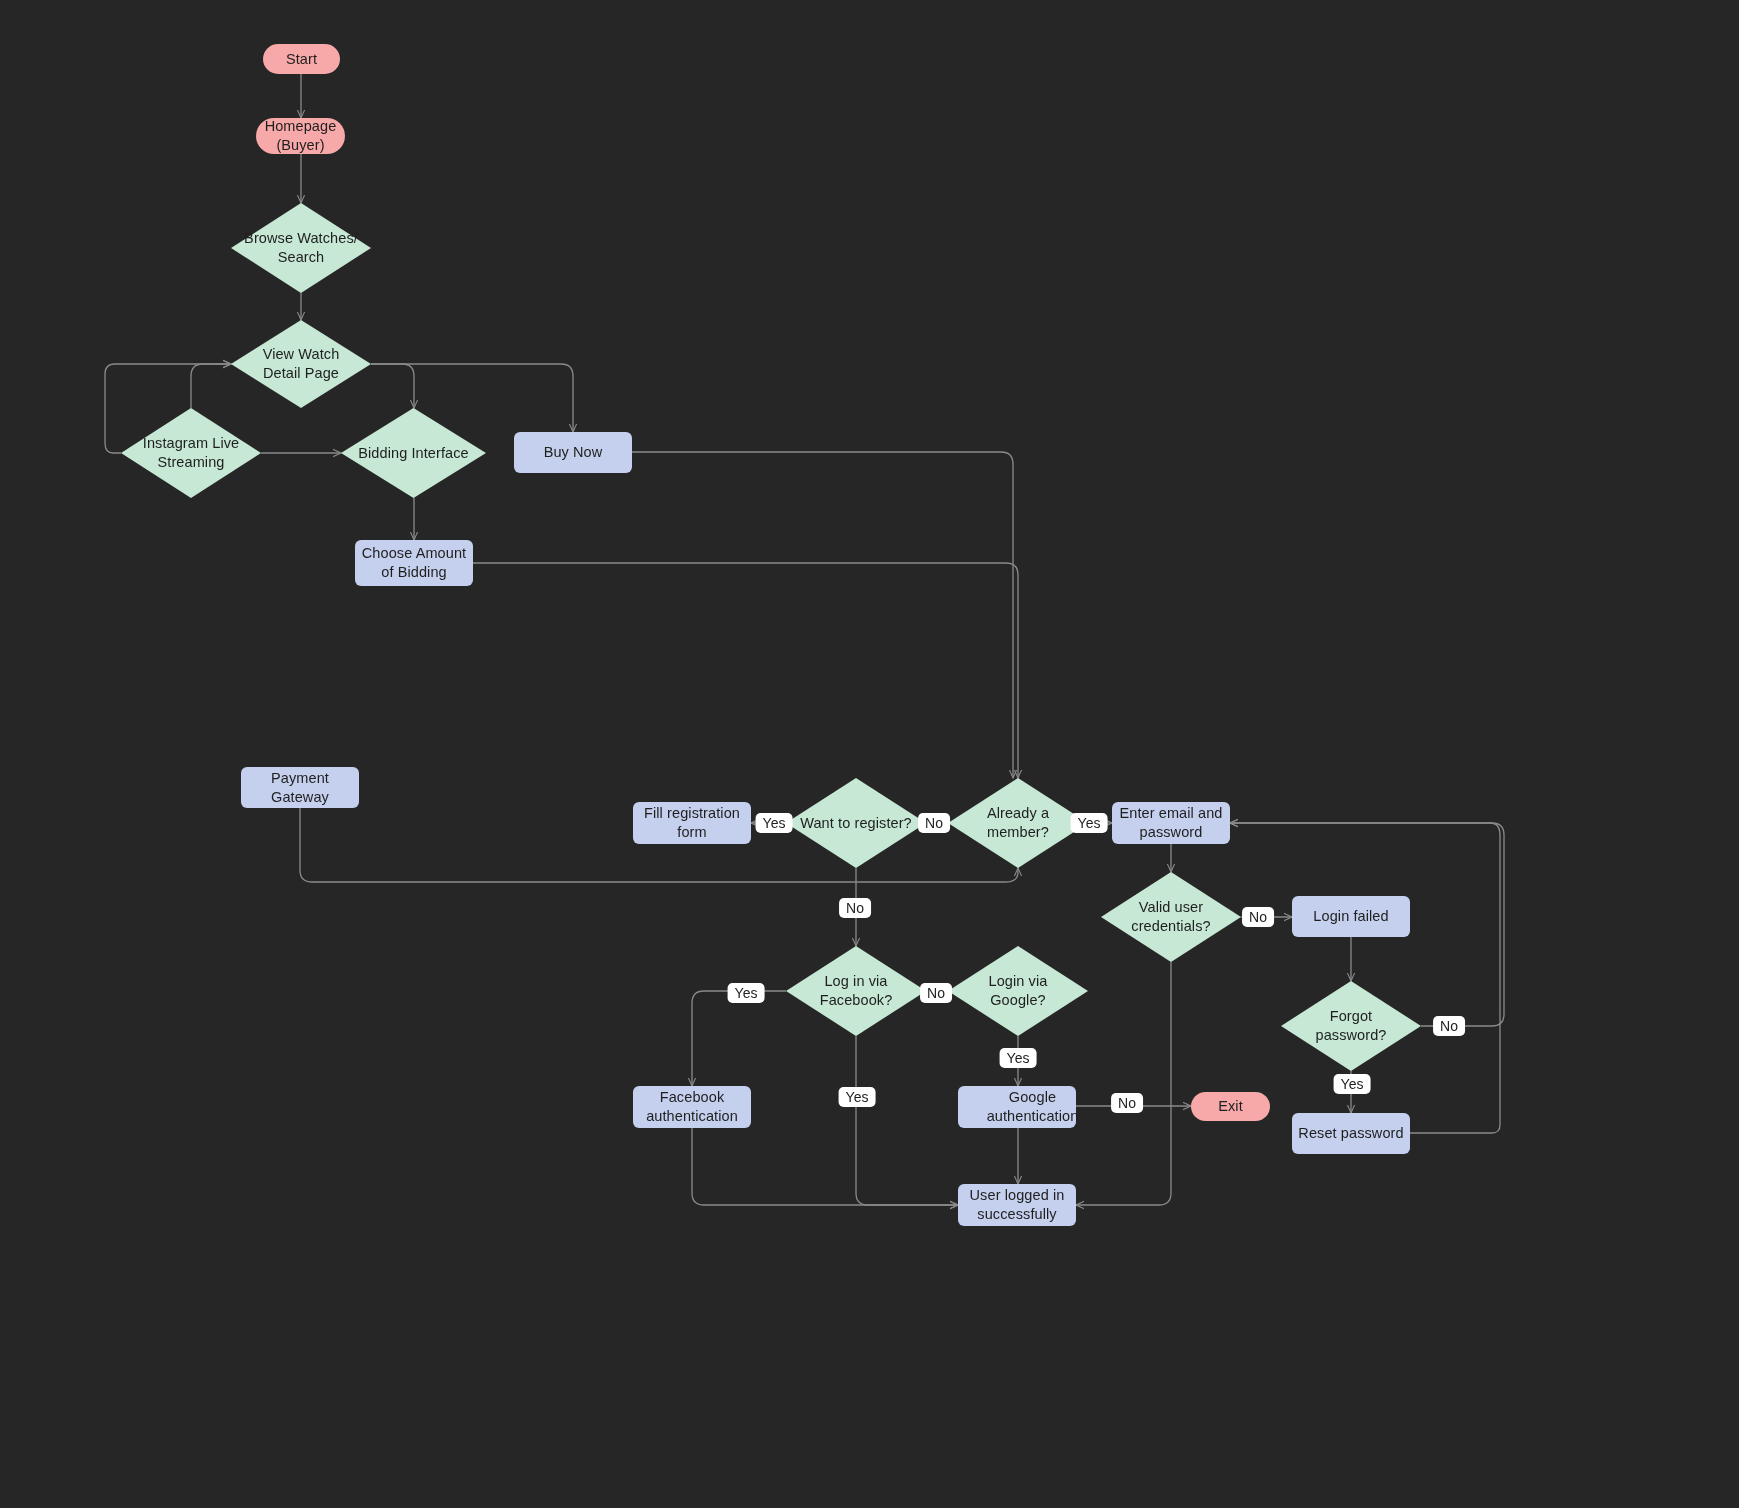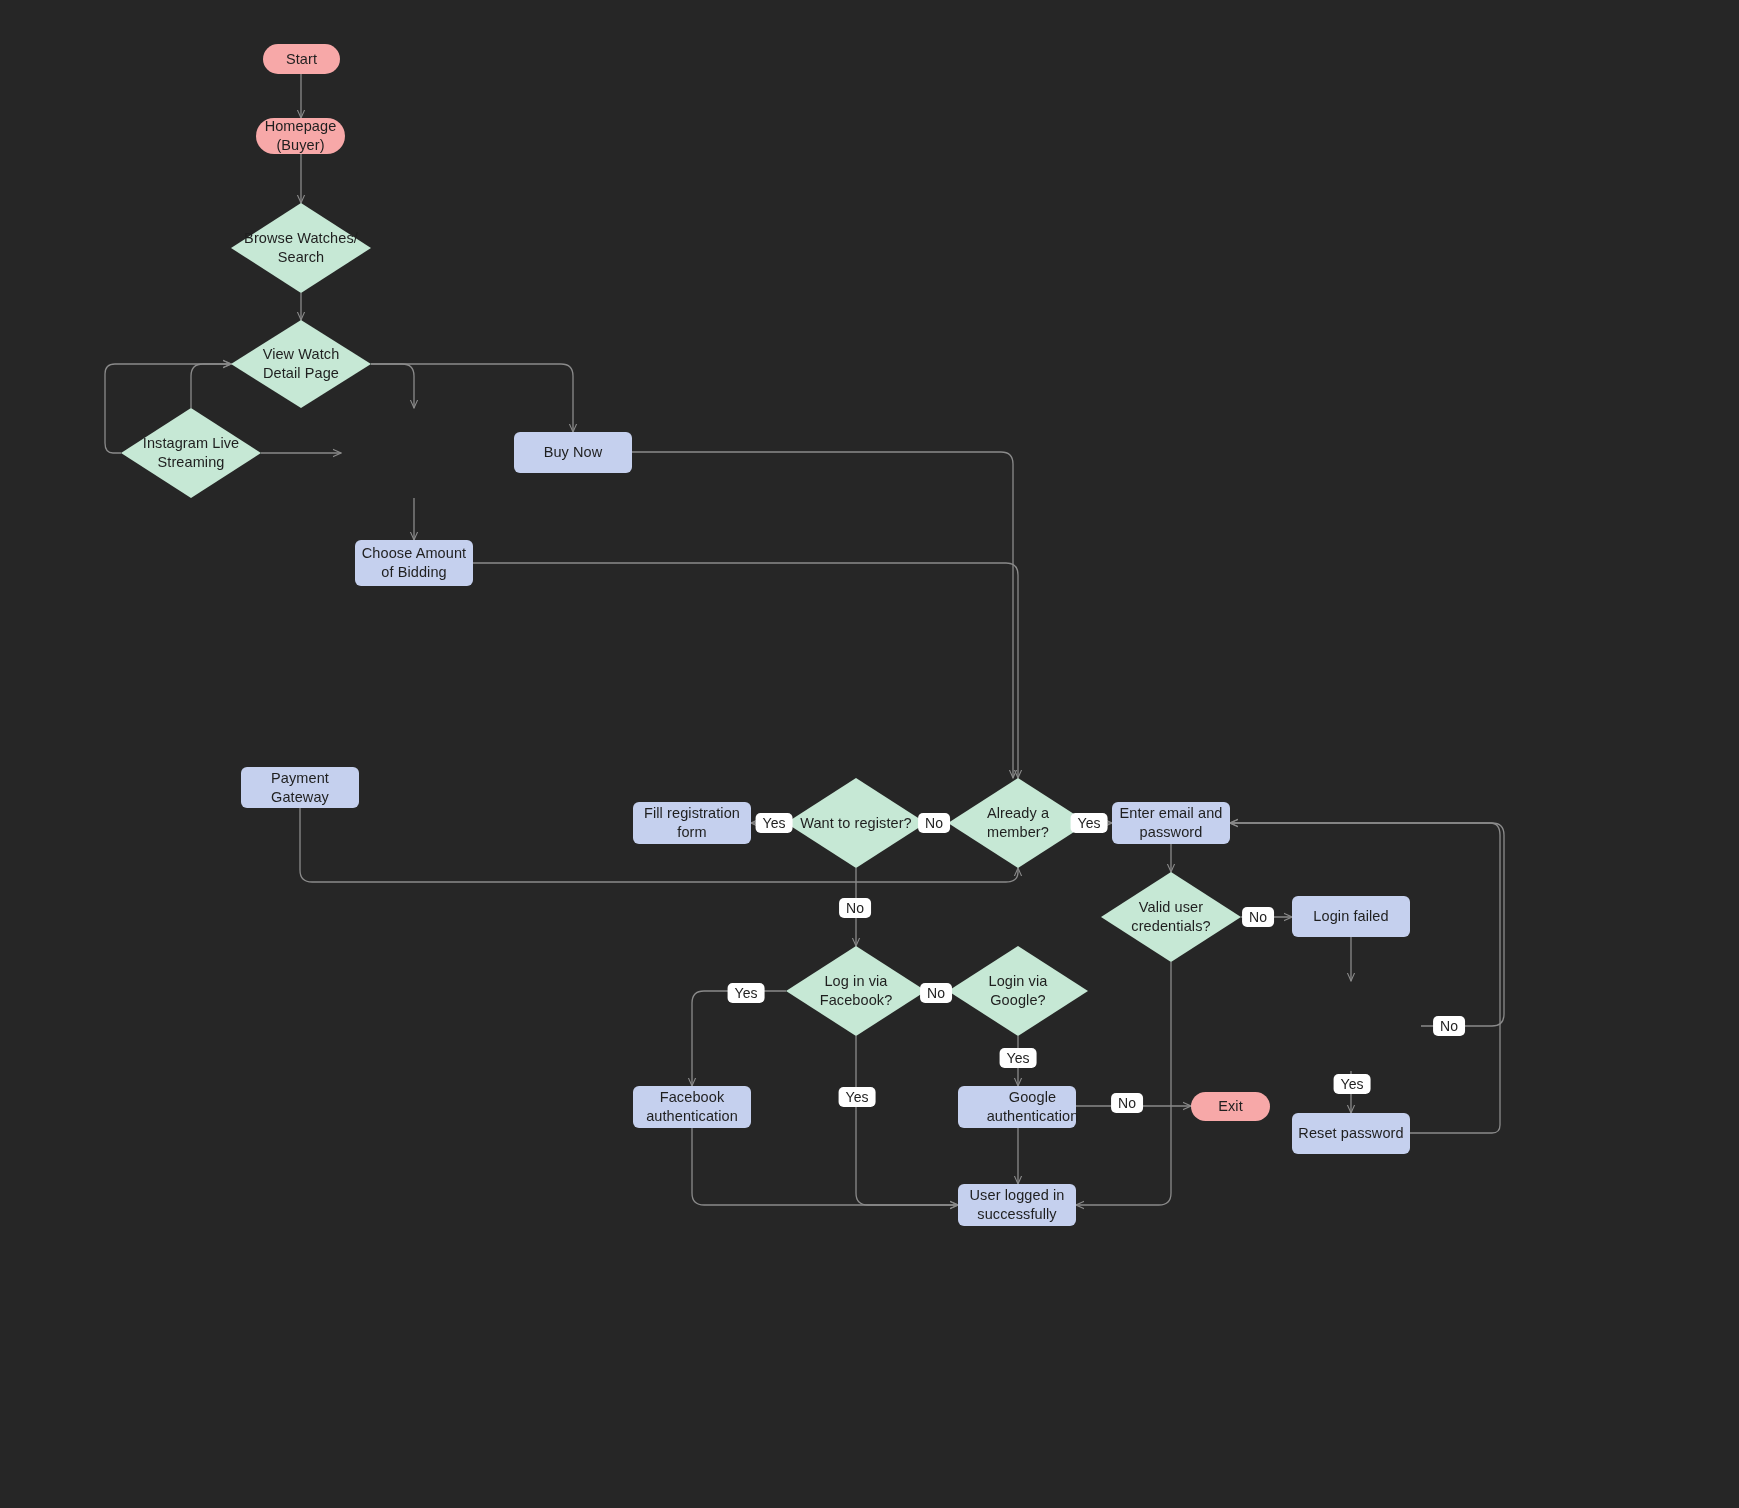--- a/index.html
+++ b/index.html
@@ -169,20 +169,24 @@
     <div class="node n-decision" style="left: 231px; top: 320px; width: 140px; height: 88px;">
       <div class="diamond"></div>
       <span class="lbl">View Watch
 Detail Page</span>
     </div>
     <div class="node n-decision" style="left: 121px; top: 408px; width: 140px; height: 90px;">
       <div class="diamond"></div>
       <span class="lbl">Instagram Live
 Streaming</span>
     </div>
+    <div class="node n-decision" style="left: 341px; top: 408px; width: 145px; height: 90px;">
+      <div class="diamond"></div>
+      <span class="lbl">Bidding Interface</span>
+    </div>
     <div class="node n-process" style="left: 514px; top: 432px; width: 118px; height: 41px;">
       <span class="lbl">Buy Now</span>
     </div>
     <div class="node n-process" style="left: 355px; top: 540px; width: 118px; height: 46px;">
       <span class="lbl">Choose Amount
 of Bidding</span>
     </div>
     <div class="node n-process" style="left: 241px; top: 767px; width: 118px; height: 41px;">
       <span class="lbl">Payment
 Gateway</span>
@@ -204,20 +208,25 @@
       <span class="lbl">Enter email and
 password</span>
     </div>
     <div class="node n-decision" style="left: 1101px; top: 872px; width: 140px; height: 90px;">
       <div class="diamond"></div>
       <span class="lbl">Valid user
 credentials?</span>
     </div>
     <div class="node n-process" style="left: 1292px; top: 896px; width: 118px; height: 41px;">
       <span class="lbl">Login failed</span>
+    </div>
+    <div class="node n-decision" style="left: 1281px; top: 981px; width: 140px; height: 90px;">
+      <div class="diamond"></div>
+      <span class="lbl">Forgot
+password?</span>
     </div>
     <div class="node n-process" style="left: 1292px; top: 1113px; width: 118px; height: 41px;">
       <span class="lbl">Reset password</span>
     </div>
     <div class="node n-decision" style="left: 786px; top: 946px; width: 140px; height: 90px;">
       <div class="diamond"></div>
       <span class="lbl">Log in via
 Facebook?</span>
     </div>
     <div class="node n-decision" style="left: 948px; top: 946px; width: 140px; height: 90px;">

